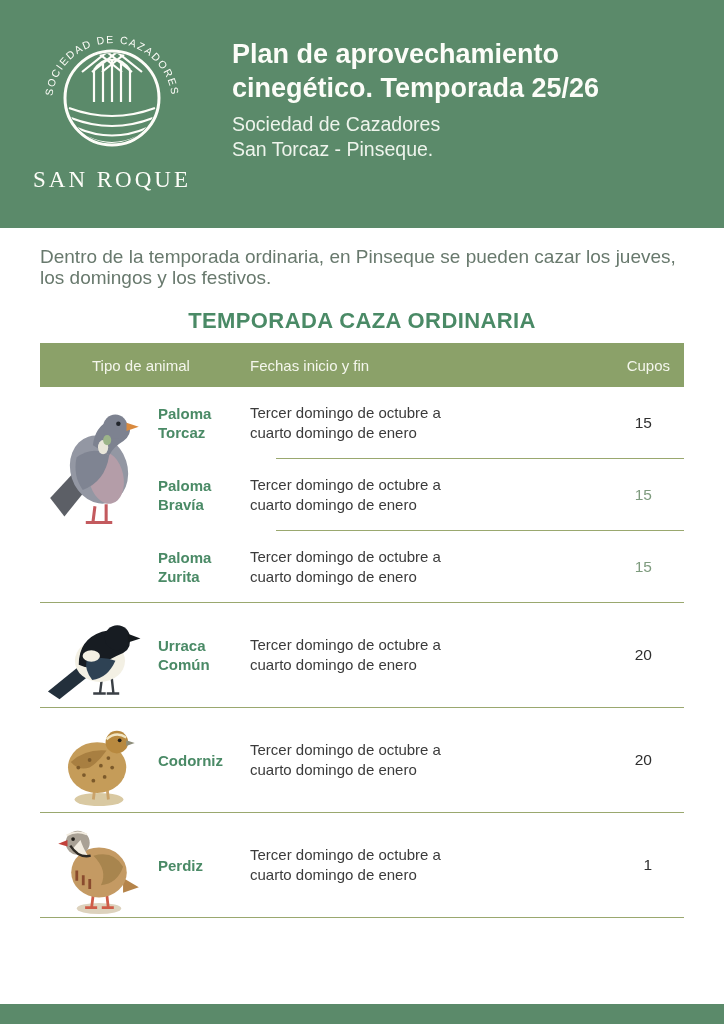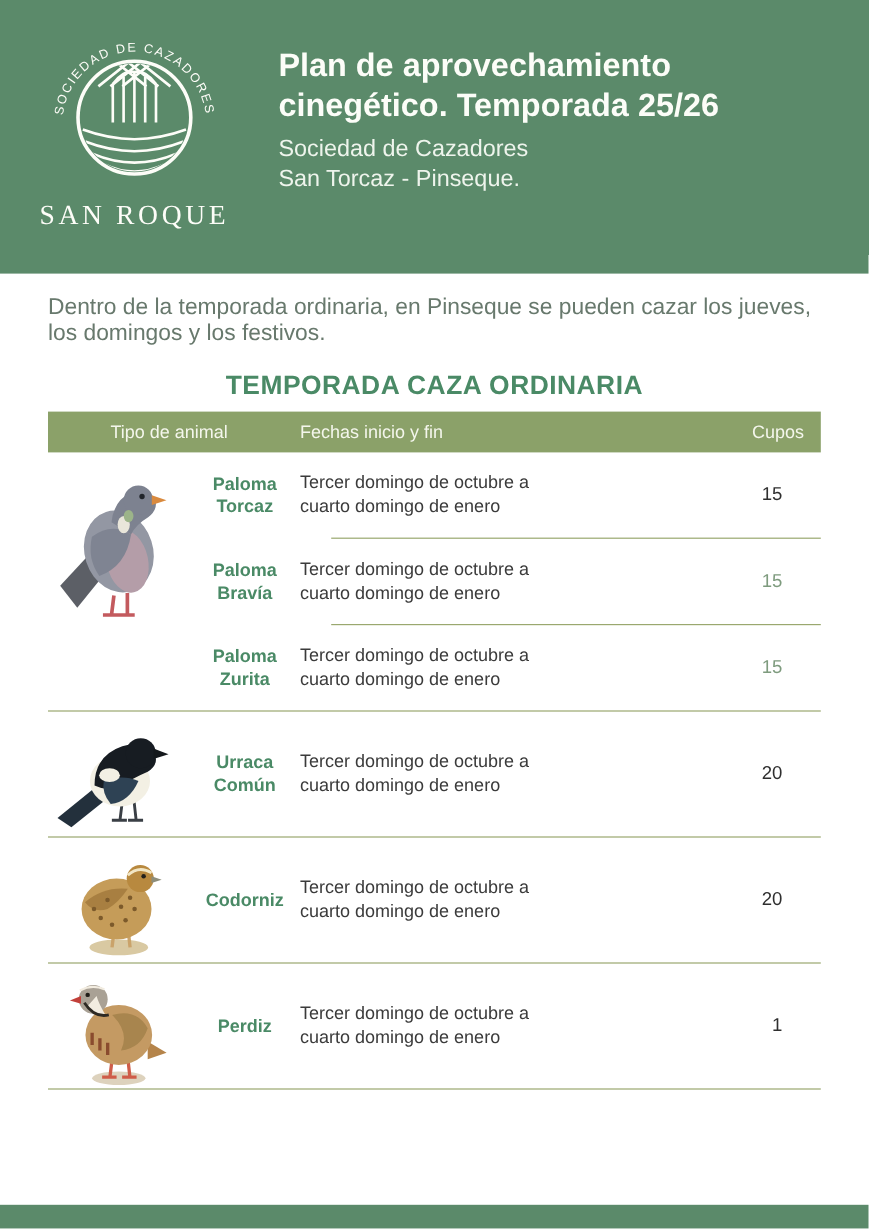--- a/index.html
+++ b/index.html
@@ -20,35 +20,35 @@
   .subtitle{font-size:19.5px;line-height:25px;color:#eef4ec;font-weight:400;}
   .subtitle.first{margin-top:7px;}
   
   .intro{margin:18px 34px 0 40px;font-size:19px;line-height:21px;color:#68796d;}
   
   .table-title{
     margin:20px 0 0;text-align:center;font-size:22px;font-weight:700;
     color:#4a8a66;letter-spacing:.4px;
   }
   .thead{
-    margin:9px 40px 0;height:34px;background:#8ba169;display:grid;
+    margin:9px 40px 0;height:44px;background:#8ba169;display:grid;
     grid-template-columns:210px 1fr 90px;align-items:center;
     color:#f4f6ec;font-size:15px;
   }
   .th-animal{padding-left:52px;}
   .th-cupos{text-align:right;padding-right:14px;}
   .tbody{margin:0 40px;}
   .sep{height:0;border:0;border-top:1.5px solid #9aa86f;margin:0;}
   .sep.inner{margin-left:118px;}
   .pal-group{position:relative;padding-left:118px;}
   .pal-group .bird{position:absolute;left:2px;top:8px;width:112px;height:140px;}
   .prow{height:71px;display:grid;grid-template-columns:92px 1fr 90px;align-items:center;}
   .big-row{height:104px;display:grid;grid-template-columns:118px 92px 1fr 90px;align-items:center;}
   .big-row .bird{display:block;margin:0 auto;}
-  .animal{font-weight:700;font-size:15px;color:#4a8a66;text-align:center;line-height:19px;}
+  .animal{font-weight:700;font-size:15px;color:#4a8a66;line-height:19px;}
   .dates{font-size:15px;color:#3b3b3b;line-height:20px;max-width:218px;}
   .cupos{font-size:15.5px;color:#2f2f2f;text-align:right;padding-right:32px;}
   .cupos.green{color:#7e9b7e;}
   .footer-bar{position:absolute;left:0;bottom:0;width:100%;height:20px;background:#5b8a6a;}
   svg{display:block;}
 </style>
 </head>
 <body>
 
 <div class="page">

